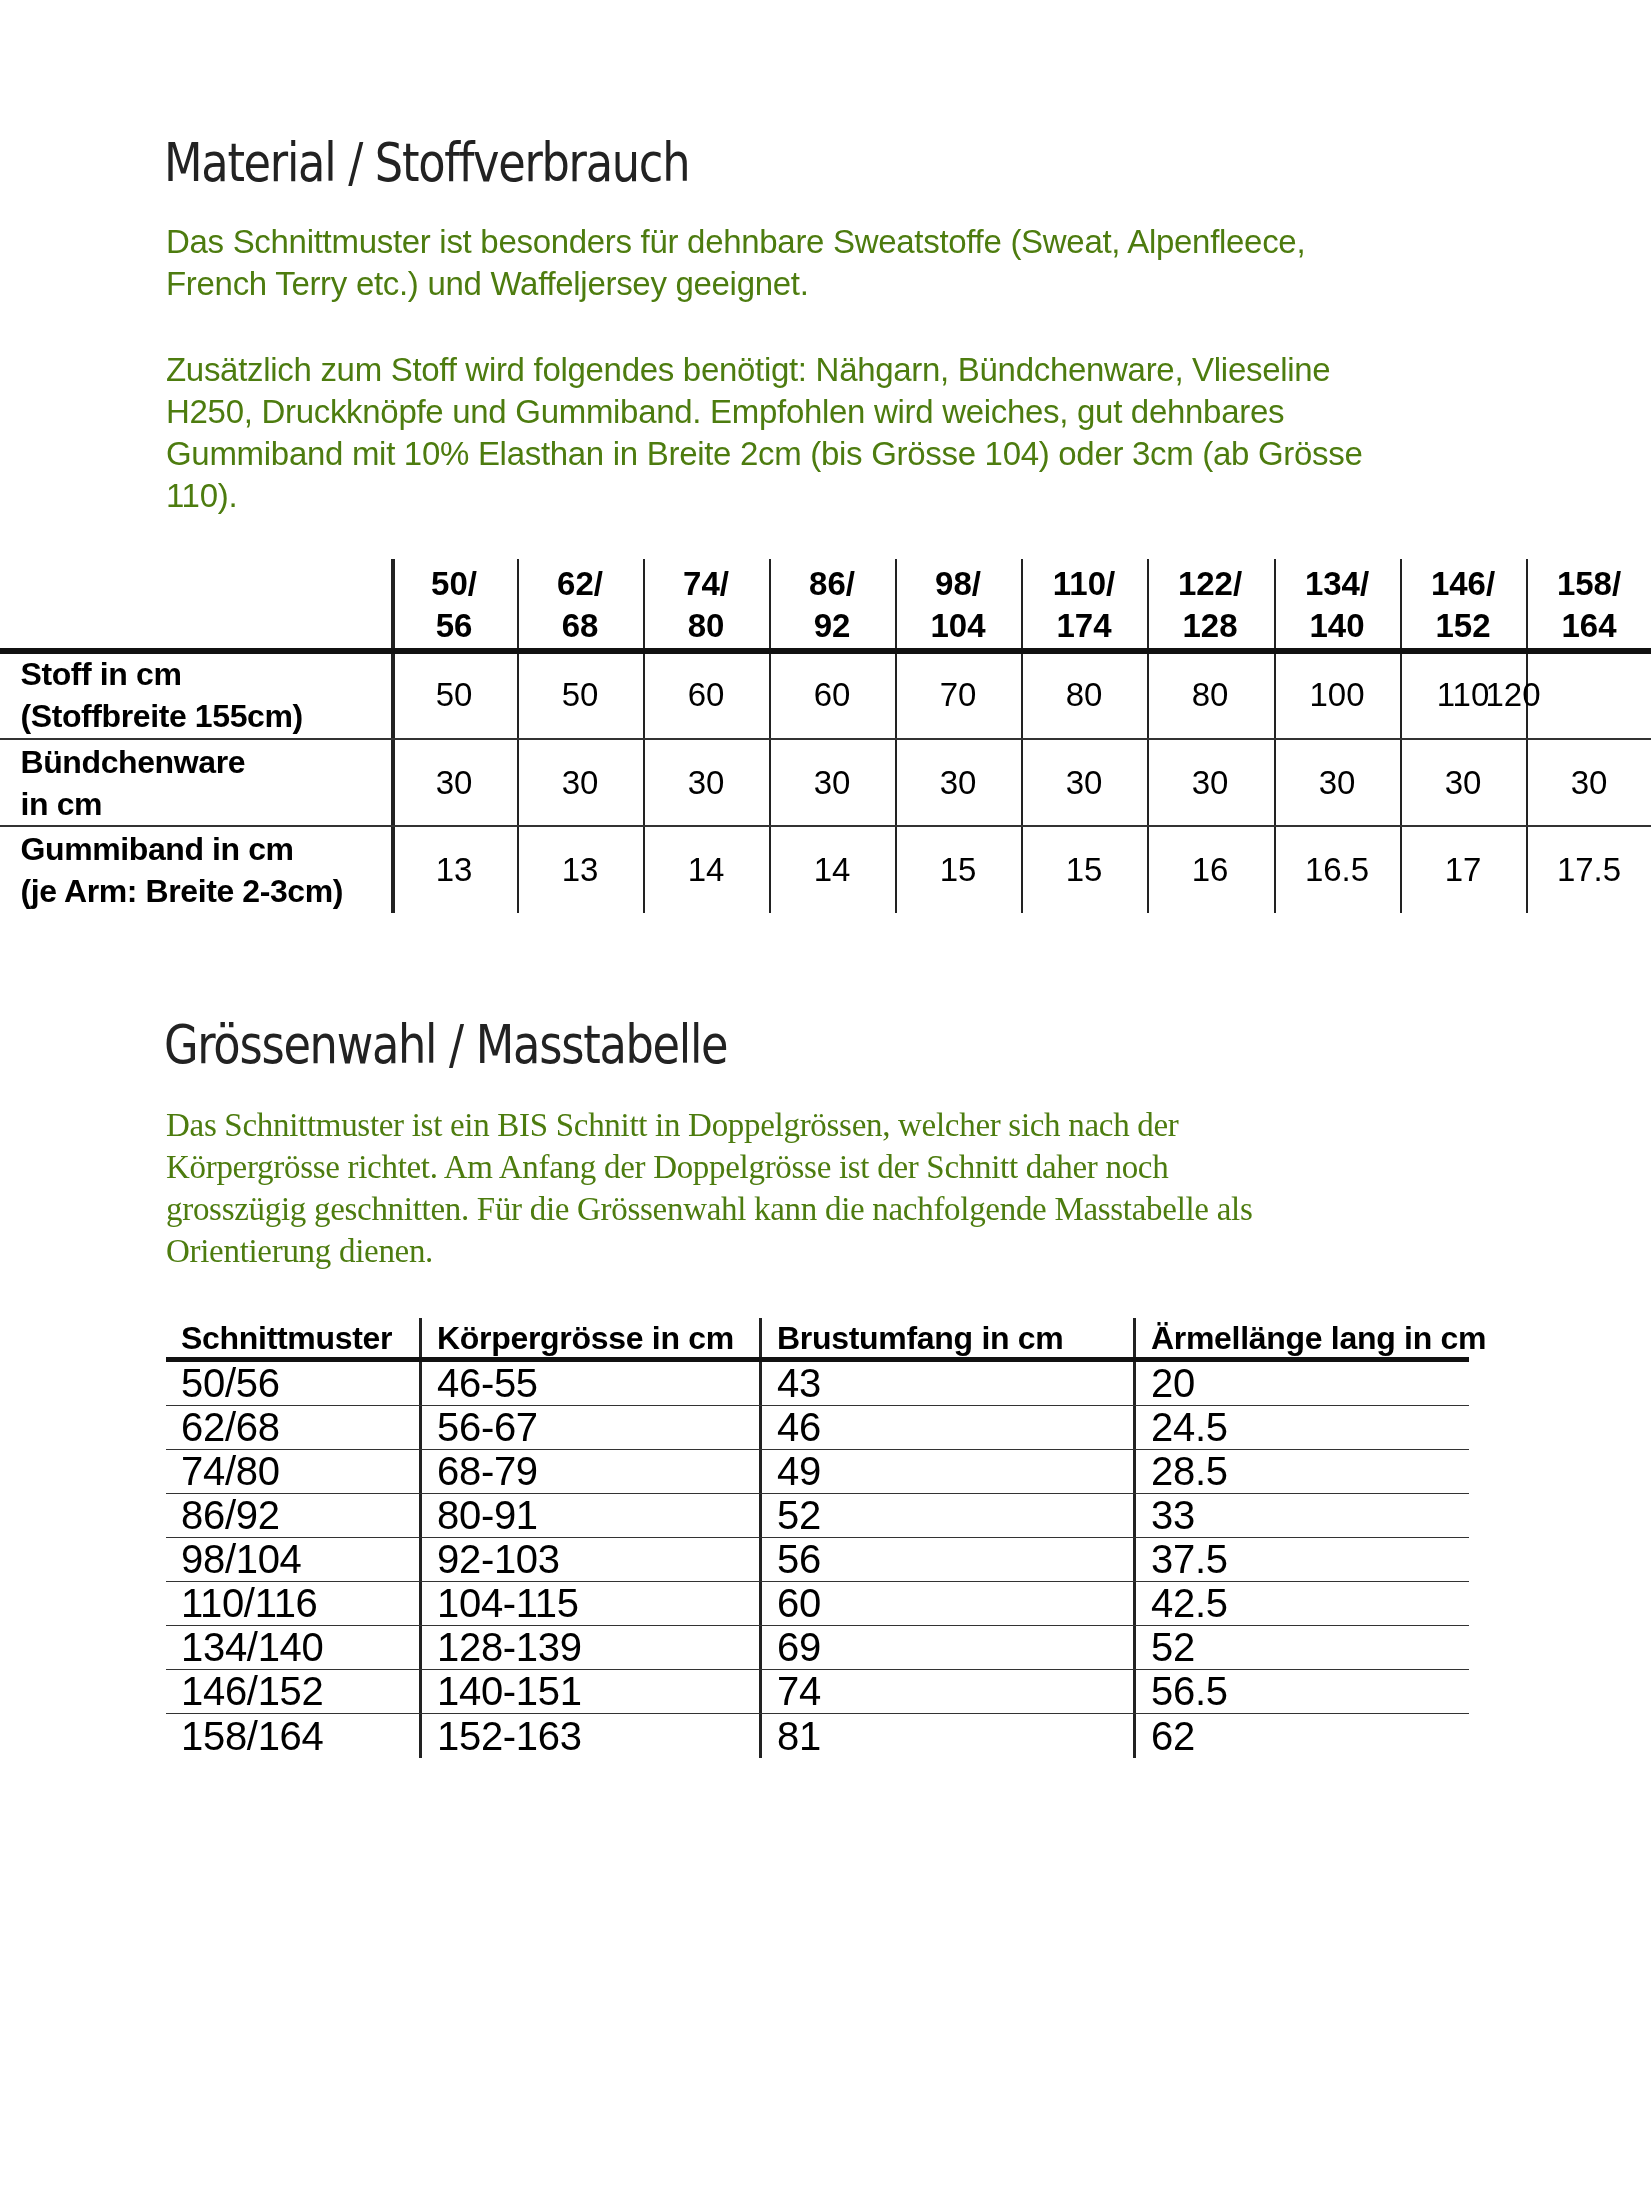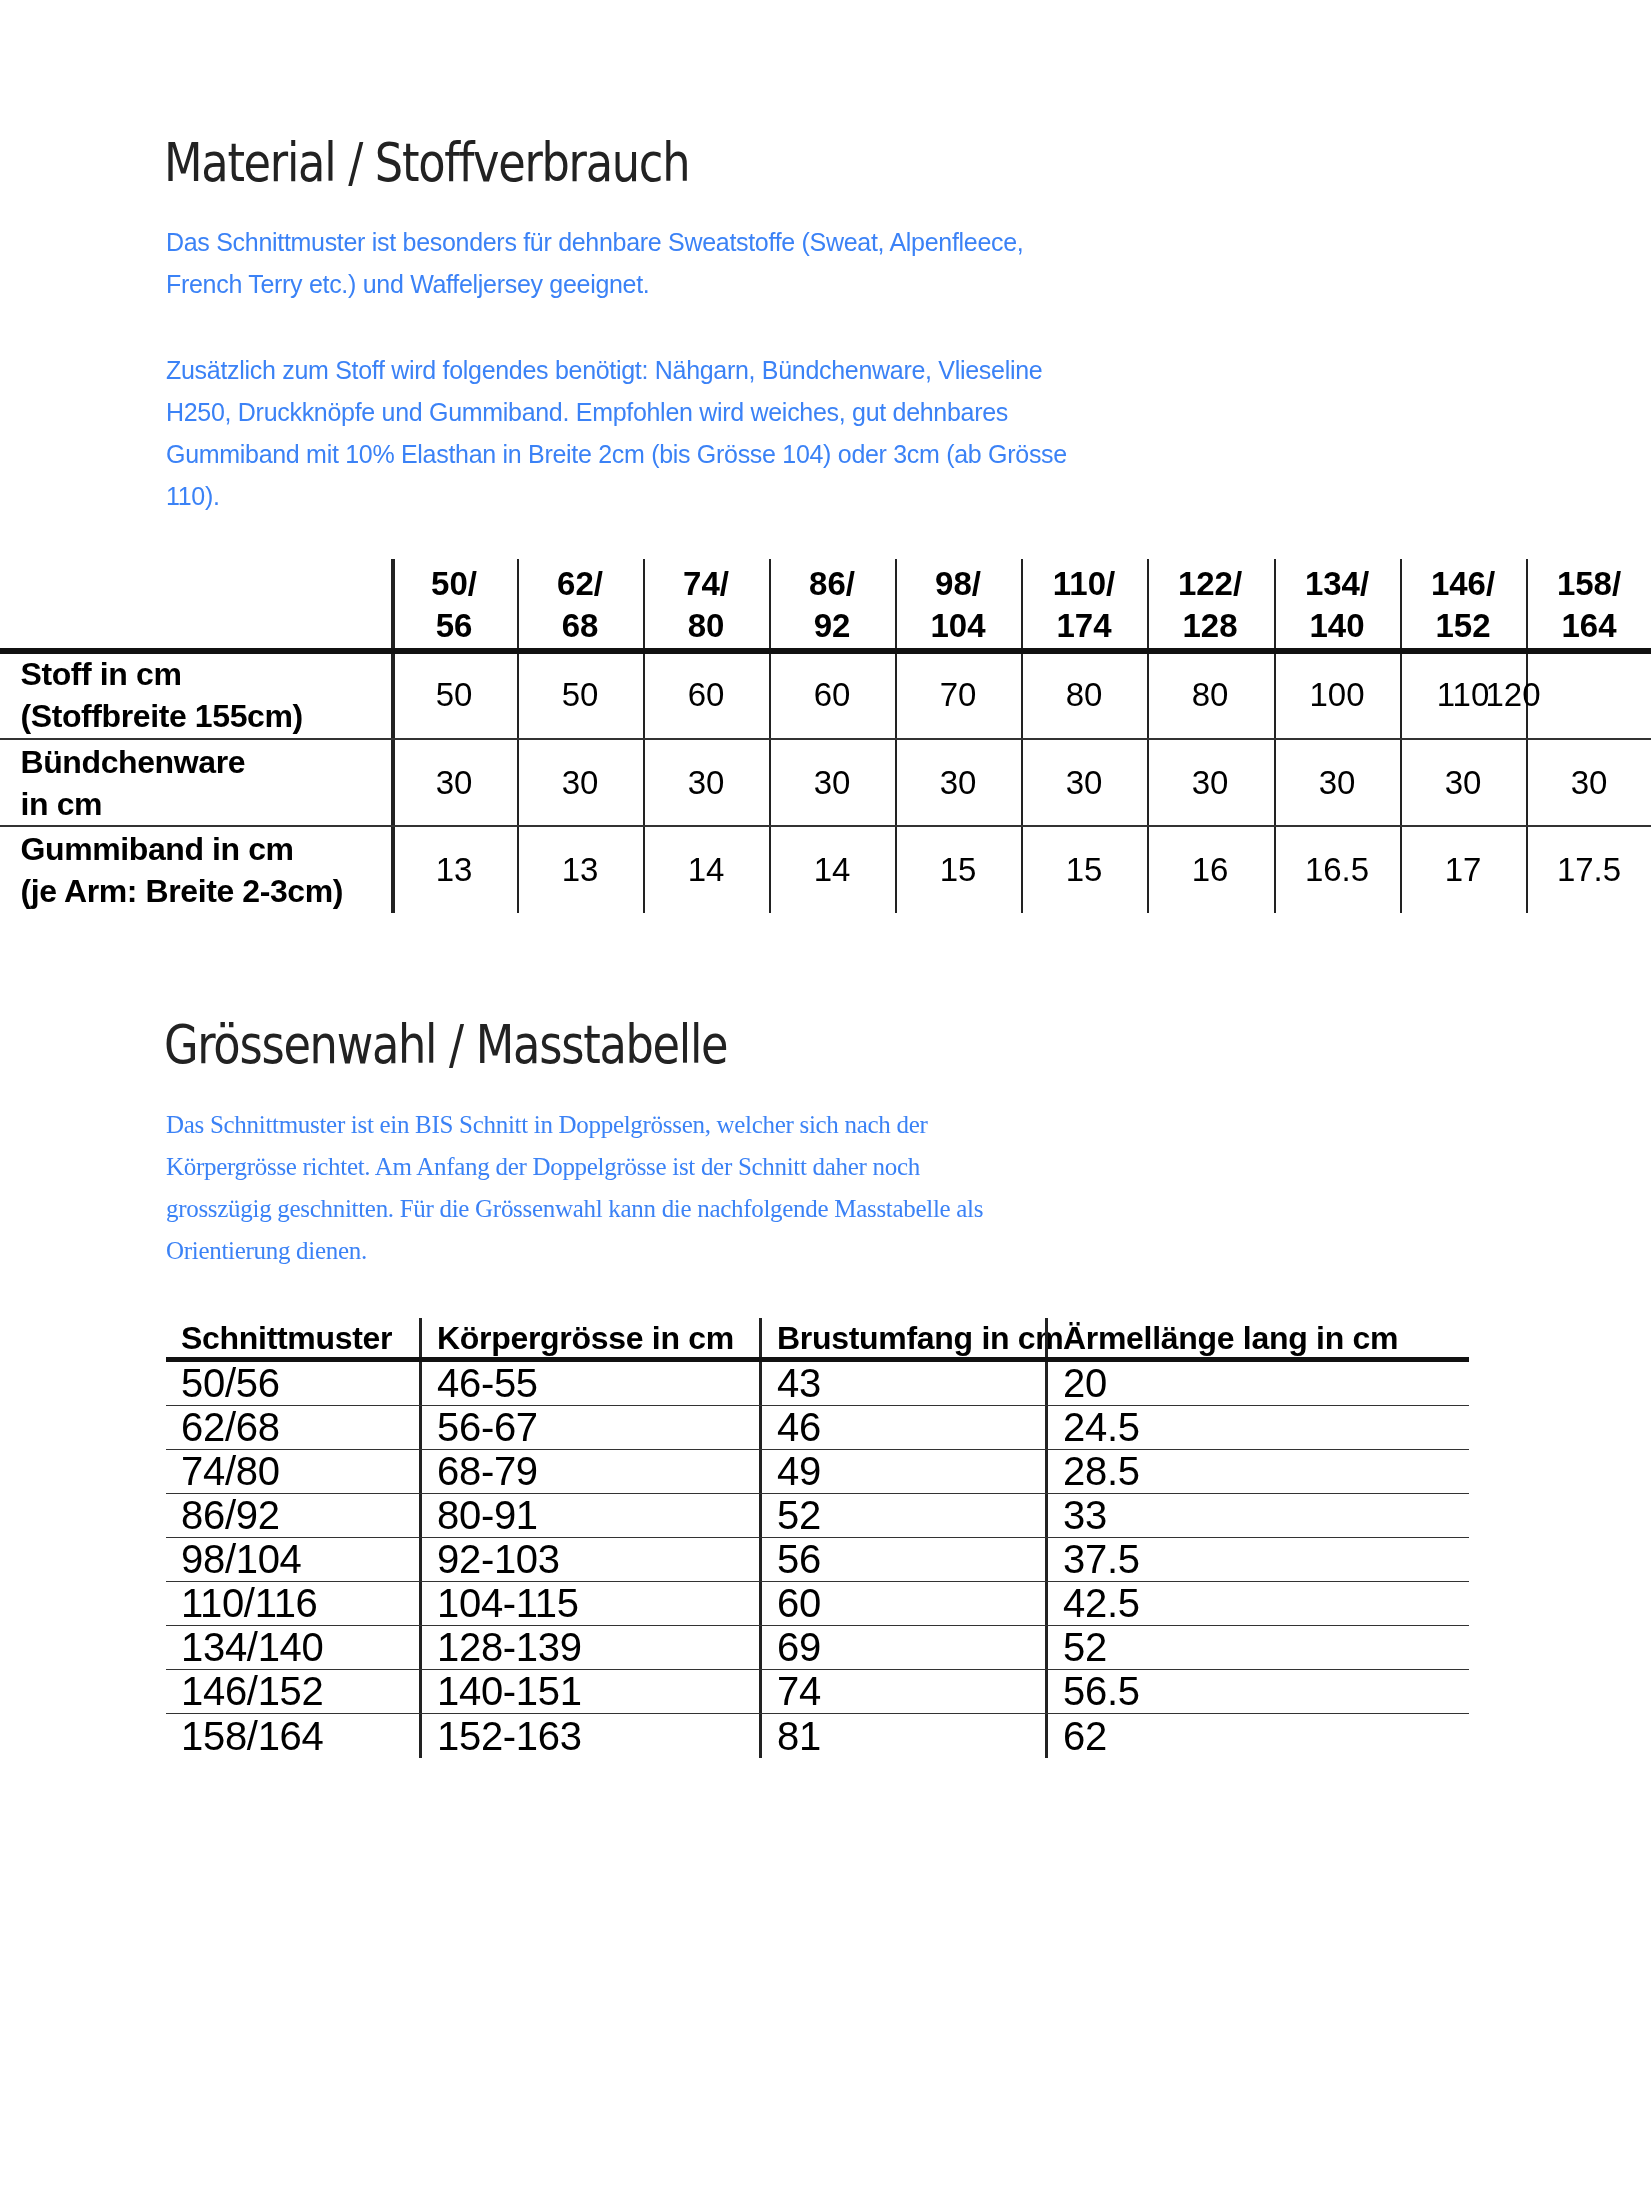--- a/index.html
+++ b/index.html
@@ -10,21 +10,21 @@
   .h-title {
     position: absolute; left: 164px; margin: 0;
     font-family: "DejaVu Sans", sans-serif; font-weight: 200;
     font-size: 54px; letter-spacing: -1.4px; color: #222;
     transform: scaleX(0.92); transform-origin: left top;
     -webkit-text-stroke: 0px; font-stretch: condensed;
   }
   .h-title span { font-weight: normal; }
   .para {
     position: absolute; left: 166px; margin: 0; width: 1352px;
-    font-size: 25px; line-height: 42px; color: #3b82f6;
+    font-size: 33px; line-height: 42px; color: #4d7c0f;
     letter-spacing: -0.3px;
   }
   
   .t1 { position: absolute; left: 0; top: 559px; width: 1652px; height: 354px; }
   .t1 .vline { position: absolute; top: 0; bottom: 0; width: 1.9px; background: #222; }
   .t1 .vline.first { width: 3.7px; }
   .t1 .hline { position: absolute; left: 0; right: 0; height: 1.9px; background: #333; }
   .t1 .hline.thick { height: 5.6px; background: #111; }
   .t1 .cell {
     position: absolute; display: flex; align-items: center; justify-content: center;
@@ -41,21 +41,21 @@
   .t2 .row.header { height: 44px; border-bottom: 5.6px solid #111; }
   .t2 .row.last { border-bottom: none; }
   .t2 .c {
     position: absolute; top: 0; bottom: 0; display: flex; align-items: center;
     font-size: 40px; padding-left: 15px; box-sizing: border-box; letter-spacing: -0.3px;
   }
   .t2 .row.header .c { font-weight: bold; font-size: 32px; align-items: flex-start; padding-top: 1.9px; }
   .t2 .c.c0 { left: 0; width: 253px; padding-left: 15px; }
   .t2 .c.c1 { left: 253px; width: 340px; border-left: 3.7px solid #222; }
   .t2 .c.c2 { left: 593px; width: 330px; border-left: 3.7px solid #222; text-align: center; }
-  .t2 .c.c3 { left: 879px; width: 380px; border-left: 3.7px solid #222; }
+  .t2 .c.c3 { left: 967px; width: 380px; border-left: 3.7px solid #222; }
 </style>
 </head>
 <body>
 
 <h1 class="h-title" style="top:131px;"><span>Material / Stoffverbrauch</span></h1>
 
 <p class="para" style="top:221px;">
   <span>Das Schnittmuster ist besonders für dehnbare Sweatstoffe (Sweat, Alpenfleece,</span><br>
   <span>French Terry etc.) und Waffeljersey geeignet.</span>
 </p>

